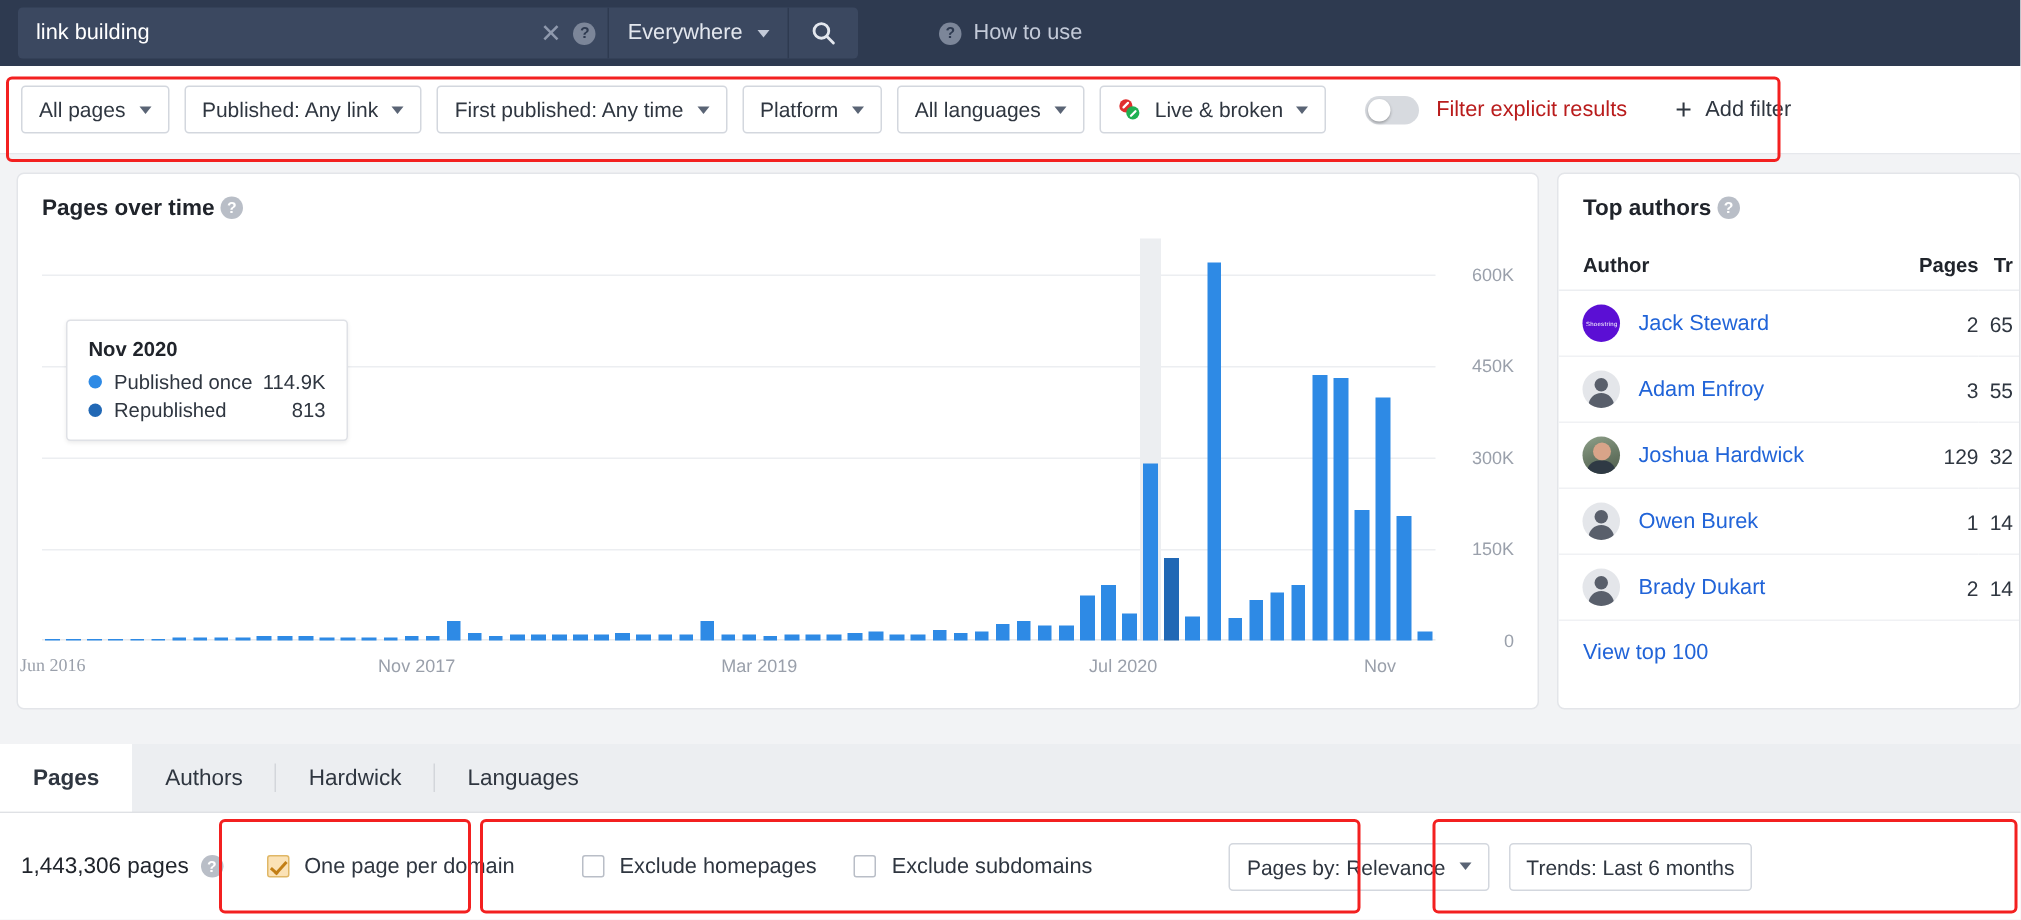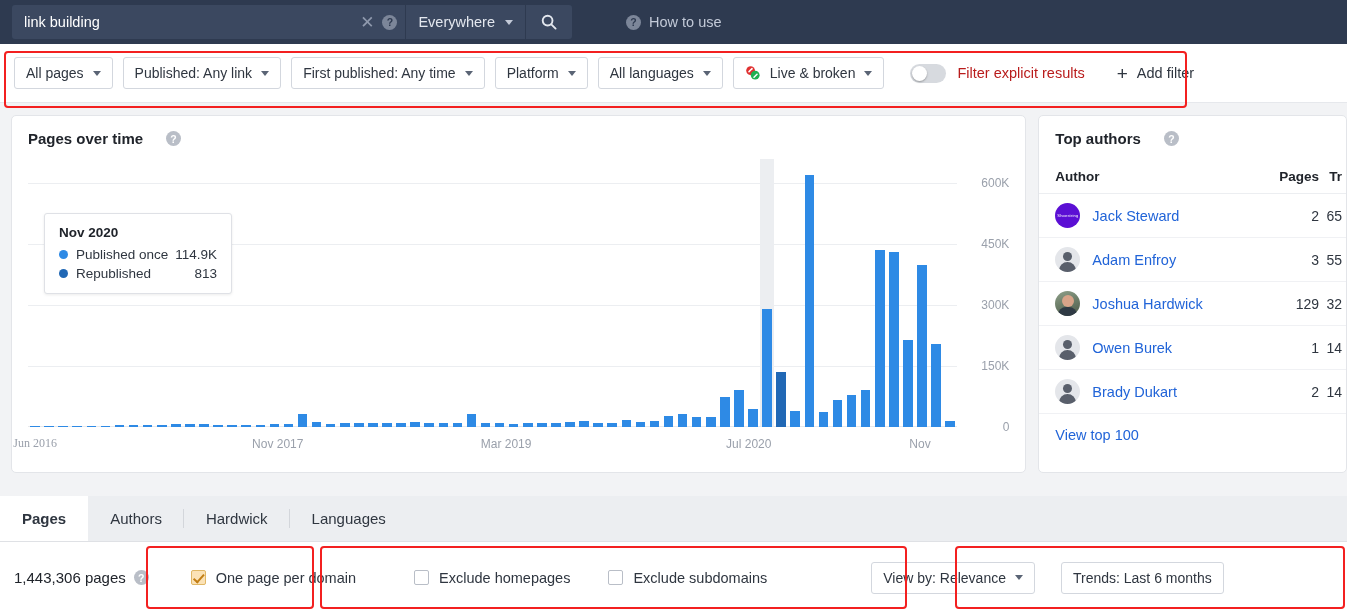--- a/index.html
+++ b/index.html
@@ -94,21 +94,21 @@
   
   .body { display: flex; gap: 0; padding: 12px 0 0 0; position: relative; height: 372px; }
   .card {
     background: #fff; border: 1px solid #e3e5e9; border-radius: 5px;
   }
   .chart-card { width: 1026px; margin-left: 11px; height: 358px; padding: 14px 16px 8px 16px; }
   .authors-card { width: 312px; margin-left: 12px; height: 358px; padding: 14px 0 0 0; }
 
   .card-title {
     font-size: 15px; font-weight: bold; color: #20242b;
-    display: flex; align-items: center; gap: 23px;
+    display: flex; align-items: center; gap: 4px;
   }
   .qmark-g {
     width: 15px; height: 15px; border-radius: 50%;
     background: #b9bec7; color: #fff; font-size: 10.5px; font-weight: bold;
     display: flex; align-items: center; justify-content: center; cursor: pointer;
   }
 
   
   .chart-area { position: relative; height: 290px; margin-top: 16px; }
   .gridlines { position: absolute; inset: 0 52px 26px 0; }
@@ -186,21 +186,21 @@
   .tab {
     display: flex; align-items: center; padding: 0 22px;
     font-size: 15px; color: #2f3640; cursor: pointer; position: relative;
   }
   .tab.active { background: #fff; font-weight: bold; }
   .tab .sep { position: absolute; right: 0; top: 13px; bottom: 13px; width: 1px; background: #d3d6db; }
 
   
   .bottombar {
     position: absolute; left: 0; top: 542px; width: 1347px; height: 71px;
-    background: #fff; display: flex; align-items: center; padding: 0 14px; gap: 14px;
+    background: #fff; display: flex; align-items: center; padding: 0 14px; gap: 1px;
   }
   .pagecount { font-size: 15px; color: #20242b; display: flex; align-items: center; gap: 8px; }
   .chk { width: 15px; height: 15px; border: 1px solid #b9bec7; border-radius: 2px; background: #fff; flex-shrink: 0; position: relative; cursor: pointer; }
   .chk.checked { background: #fbe2b6; border-color: #e0b766; }
   .chk.checked::after {
     content: ""; position: absolute; left: 4.5px; top: 1px;
     width: 4px; height: 8.5px; border: solid #c27e15; border-width: 0 2px 2px 0;
     transform: rotate(42deg);
   }
   .chklabel { display: flex; align-items: center; gap: 10px; font-size: 14.5px; color: #2f3640; cursor: pointer; white-space: nowrap; }
@@ -631,21 +631,21 @@
     <span>Exclude homepages</span>
   </label>
 
   <label class="chklabel" style="margin-left:24px">
     <span class="chk"></span>
     <span>Exclude subdomains</span>
   </label>
 
 
   <div class="pill" style="margin-left:90px">
-    <span>View by: Relevance</span>
+    <span>Pages by: Relevance</span>
     <span class="caret-d"></span>
   </div>
 
   <div class="pill" style="margin-left:12px">
     <span>Trends: Last 6 months</span>
 
   </div>
 
 </div>
 

